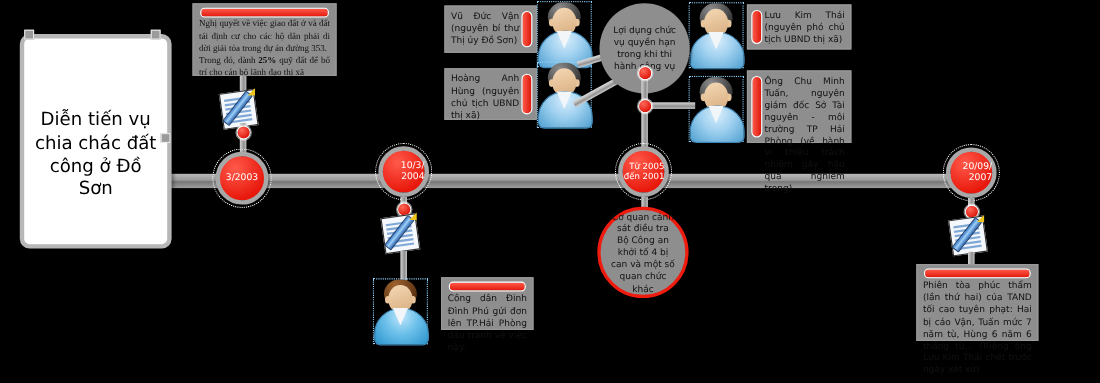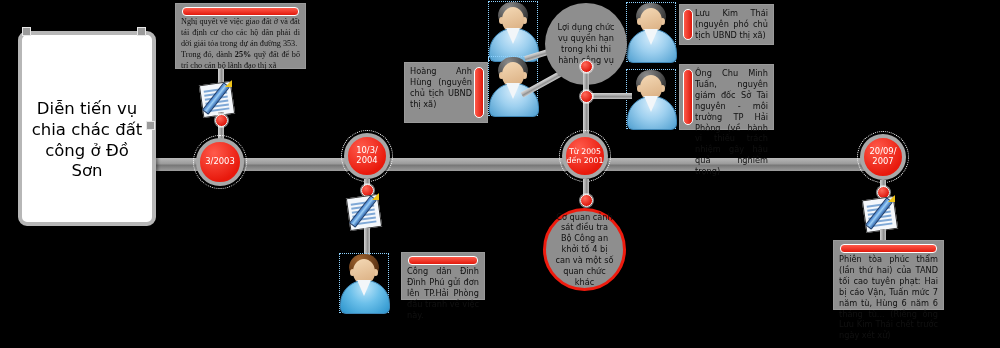--- a/index.html
+++ b/index.html
@@ -44,21 +44,21 @@
         background:linear-gradient(90deg,#ff5a4a,#dc180c);border:1px solid #fff;}
   .note.right-bar .body{padding-right:15px;}
   .note.left-bar .lbar{position:absolute;left:3px;top:4px;bottom:4px;width:8px;border-radius:5px;
         background:linear-gradient(90deg,#ff5a4a,#dc180c);border:1px solid #fff;}
   .note.left-bar .body{padding-left:15px;}
   .note b{font-weight:bold;margin-top:48px;}
 
   
   .node{position:absolute;border-radius:50%;
         background:radial-gradient(circle at 35% 28%,#ff5a4b,#e8190c 72%);
-        color:#fff;display:flex;align-items:center;justify-content:center;text-align:center;
+        color:#fff;display:flex;align-items:center;justify-content:center;text-align:right;
         border:4px solid #a8a8a8;box-sizing:border-box;font-size:8.4px;line-height:1.18;
         box-shadow:1px 1px 2px rgba(0,0,0,.45);}
   .node.sel{outline:1px dotted #ffffff;outline-offset:2px;}
 
   
   .callout{position:absolute;border-radius:50%;background:#8e8e8e;color:#111;
         font-size:8.2px;line-height:1.32;display:flex;align-items:center;justify-content:center;
         text-align:center;box-sizing:border-box;box-shadow:2px 2px 2px rgba(0,0,0,.4);}
   .callout .inner{padding:0 9px;}
   .callout.red-ring{border:3px solid #ee1b0e;}
@@ -156,21 +156,25 @@
       <div class="av-ear r"></div>
     <div class="av-face"></div>
       <div class="av-body"></div>
       <div class="av-collar"></div>
   </div>
   <div class="note top-bar" style="left:401px;top:252px;width:84px;height:48px;">
     <div class="bar"></div>
     <div class="body">Công dân Đinh Đình Phú gửi đơn lên TP.Hải Phòng đấu tranh về việc này.</div>
   </div>
 
-  <div class="note right-bar" style="left:404px;top:62px;width:84px;height:61px;">
+  <div class="note right-bar" style="left:404px;top:5px;width:84px;height:43px;">
+    <div class="rbar"></div>
+    <div class="body">Vũ Đức Vận (nguyên bí thư Thị ủy Đồ Sơn)</div>
+  </div>
+  <div class="note right-bar" style="left:404px;top:62px;width:84px;height:47px;">
     <div class="rbar"></div>
     <div class="body">Hoàng Anh Hùng (nguyên chủ tịch UBND thị xã)</div>
   </div>
 
   <div class="avatar sel" style="left:487px;top:0px;">
     <div class="av-hair"></div>
       <div class="av-ear l"></div>
       <div class="av-ear r"></div>
     <div class="av-face"></div>
       <div class="av-body"></div>
@@ -221,21 +225,21 @@
   </div>
 
   <div class="stick stick-v" style="left:583px;top:66px;height:76px;"></div>
   <div class="dot" style="left:580px;top:60px;"></div>
   <div class="dot" style="left:580px;top:90px;"></div>
   <div class="node sel" style="left:562px;top:133px;width:46px;height:46px;font-size:7.8px;">
     <span>Từ 2005 đến 2001</span>
   </div>
   <div class="stick stick-v" style="left:583px;top:179px;height:24px;"></div>
   <div class="dot" style="left:580px;top:194px;"></div>
-  <div class="callout red-ring" style="left:543px;top:208px;width:83px;height:83px;">
+  <div class="callout red-ring" style="left:543px;top:188px;width:83px;height:83px;">
     <div class="inner">Cơ quan cảnh sát điều tra Bộ Công an khởi tố 4 bị can và một số quan chức khác</div>
   </div>
 
   <div class="node sel" style="left:860px;top:134px;width:46px;height:46px;">
     <span>20/09/ 2007</span>
   </div>
   <div class="stick stick-v" style="left:880px;top:180px;height:22px;"></div>
   <div class="dot" style="left:877px;top:186px;"></div>
   <div class="pad" style="left:862px;top:194px;">
     <div class="sheet">

